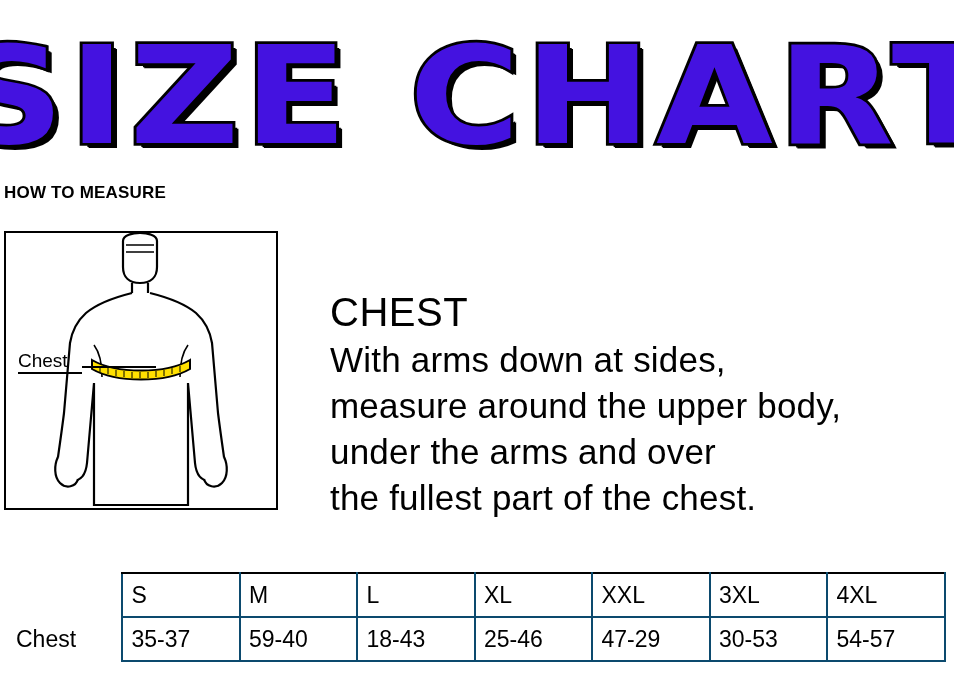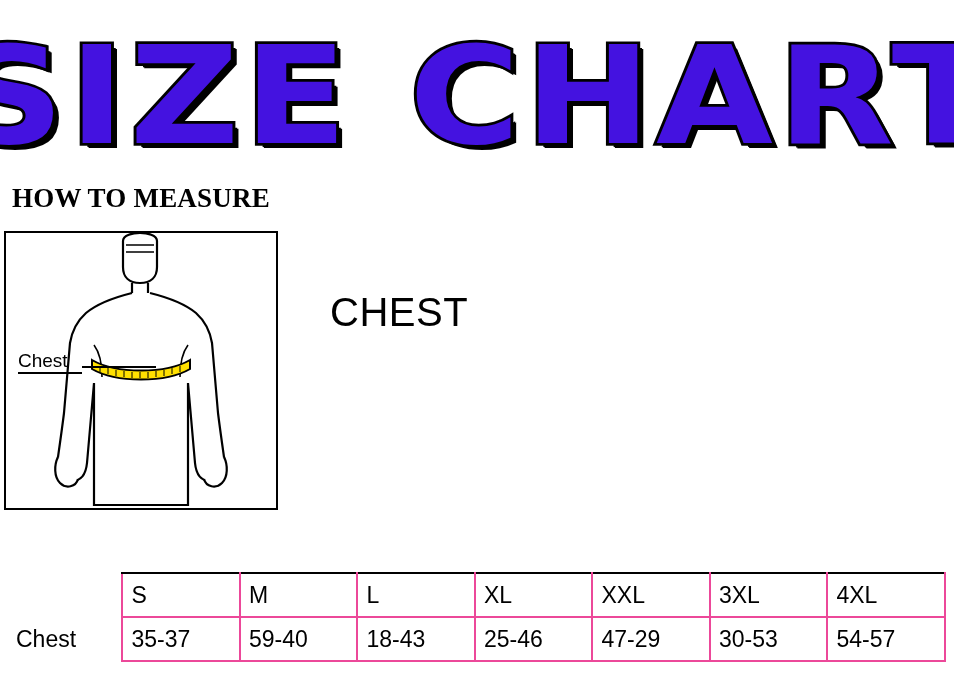--- a/index.html
+++ b/index.html
@@ -40,26 +40,26 @@
     text-shadow:
        4px 4px 0 #000000,
        5px 5px 0 #000000;
     transform: scaleX(1.18) scaleY(1.06);
     white-space: nowrap;
   }
 
   
   #how-to-measure {
     position: absolute;
-    left: 12px;
+    left: 4px;
     top: 183px;
-    font-size: 27px;
+    font-size: 17px;
     font-weight: bold;
     letter-spacing: 0.2px;
-    font-family: Liberation Serif, serif;
+    font-family: Liberation Sans, sans-serif;
   }
 
   
   #figure-box {
     position: absolute;
     left: 4px;
     top: 231px;
     width: 274px;
     height: 279px;
     border: 2px solid #000000;
@@ -120,21 +120,21 @@
   
   #size-table {
     position: absolute;
     left: 6px;
     top: 572px;
     width: 940px;
     border-collapse: collapse;
     table-layout: fixed;
   }
   #size-table td, #size-table th {
-    border: 2px solid #ec4899;
+    border: 2px solid #0c4a6e;
     font-weight: normal;
     font-size: 23px;
     font-family: "Liberation Sans", sans-serif;
     text-align: left;
     padding: 6px 0 6px 8px;
     height: 44px;
     box-sizing: border-box;
   }
   #size-table .corner-cell,
   #size-table .rowhead-cell {
@@ -202,20 +202,24 @@
              M126 139 L126 145 M134 139 L134 145 M142 139 L142 145 M150 138 L150 144
              M158 137 L158 143 M166 135 L166 141 M174 133 L174 139" stroke="#000000" stroke-width="1" fill="none"></path>
   </svg>
 </div>
 <div id="chest-label">Chest</div>
 <div id="chest-label-underline"></div>
 <div id="chest-leader"></div>
 
 <div id="desc">
   <div id="desc-title">CHEST</div>
+  <div id="desc-body">With arms down at sides,
+measure around the upper body,
+under the arms and over
+the fullest part of the chest.</div>
 </div>
 
 <table id="size-table">
   <tbody>
     <tr class="header-row">
       <td class="corner-cell"></td>
       <td class="size-cell">S</td>
       <td class="size-cell">M</td>
       <td class="size-cell">L</td>
       <td class="size-cell">XL</td>

